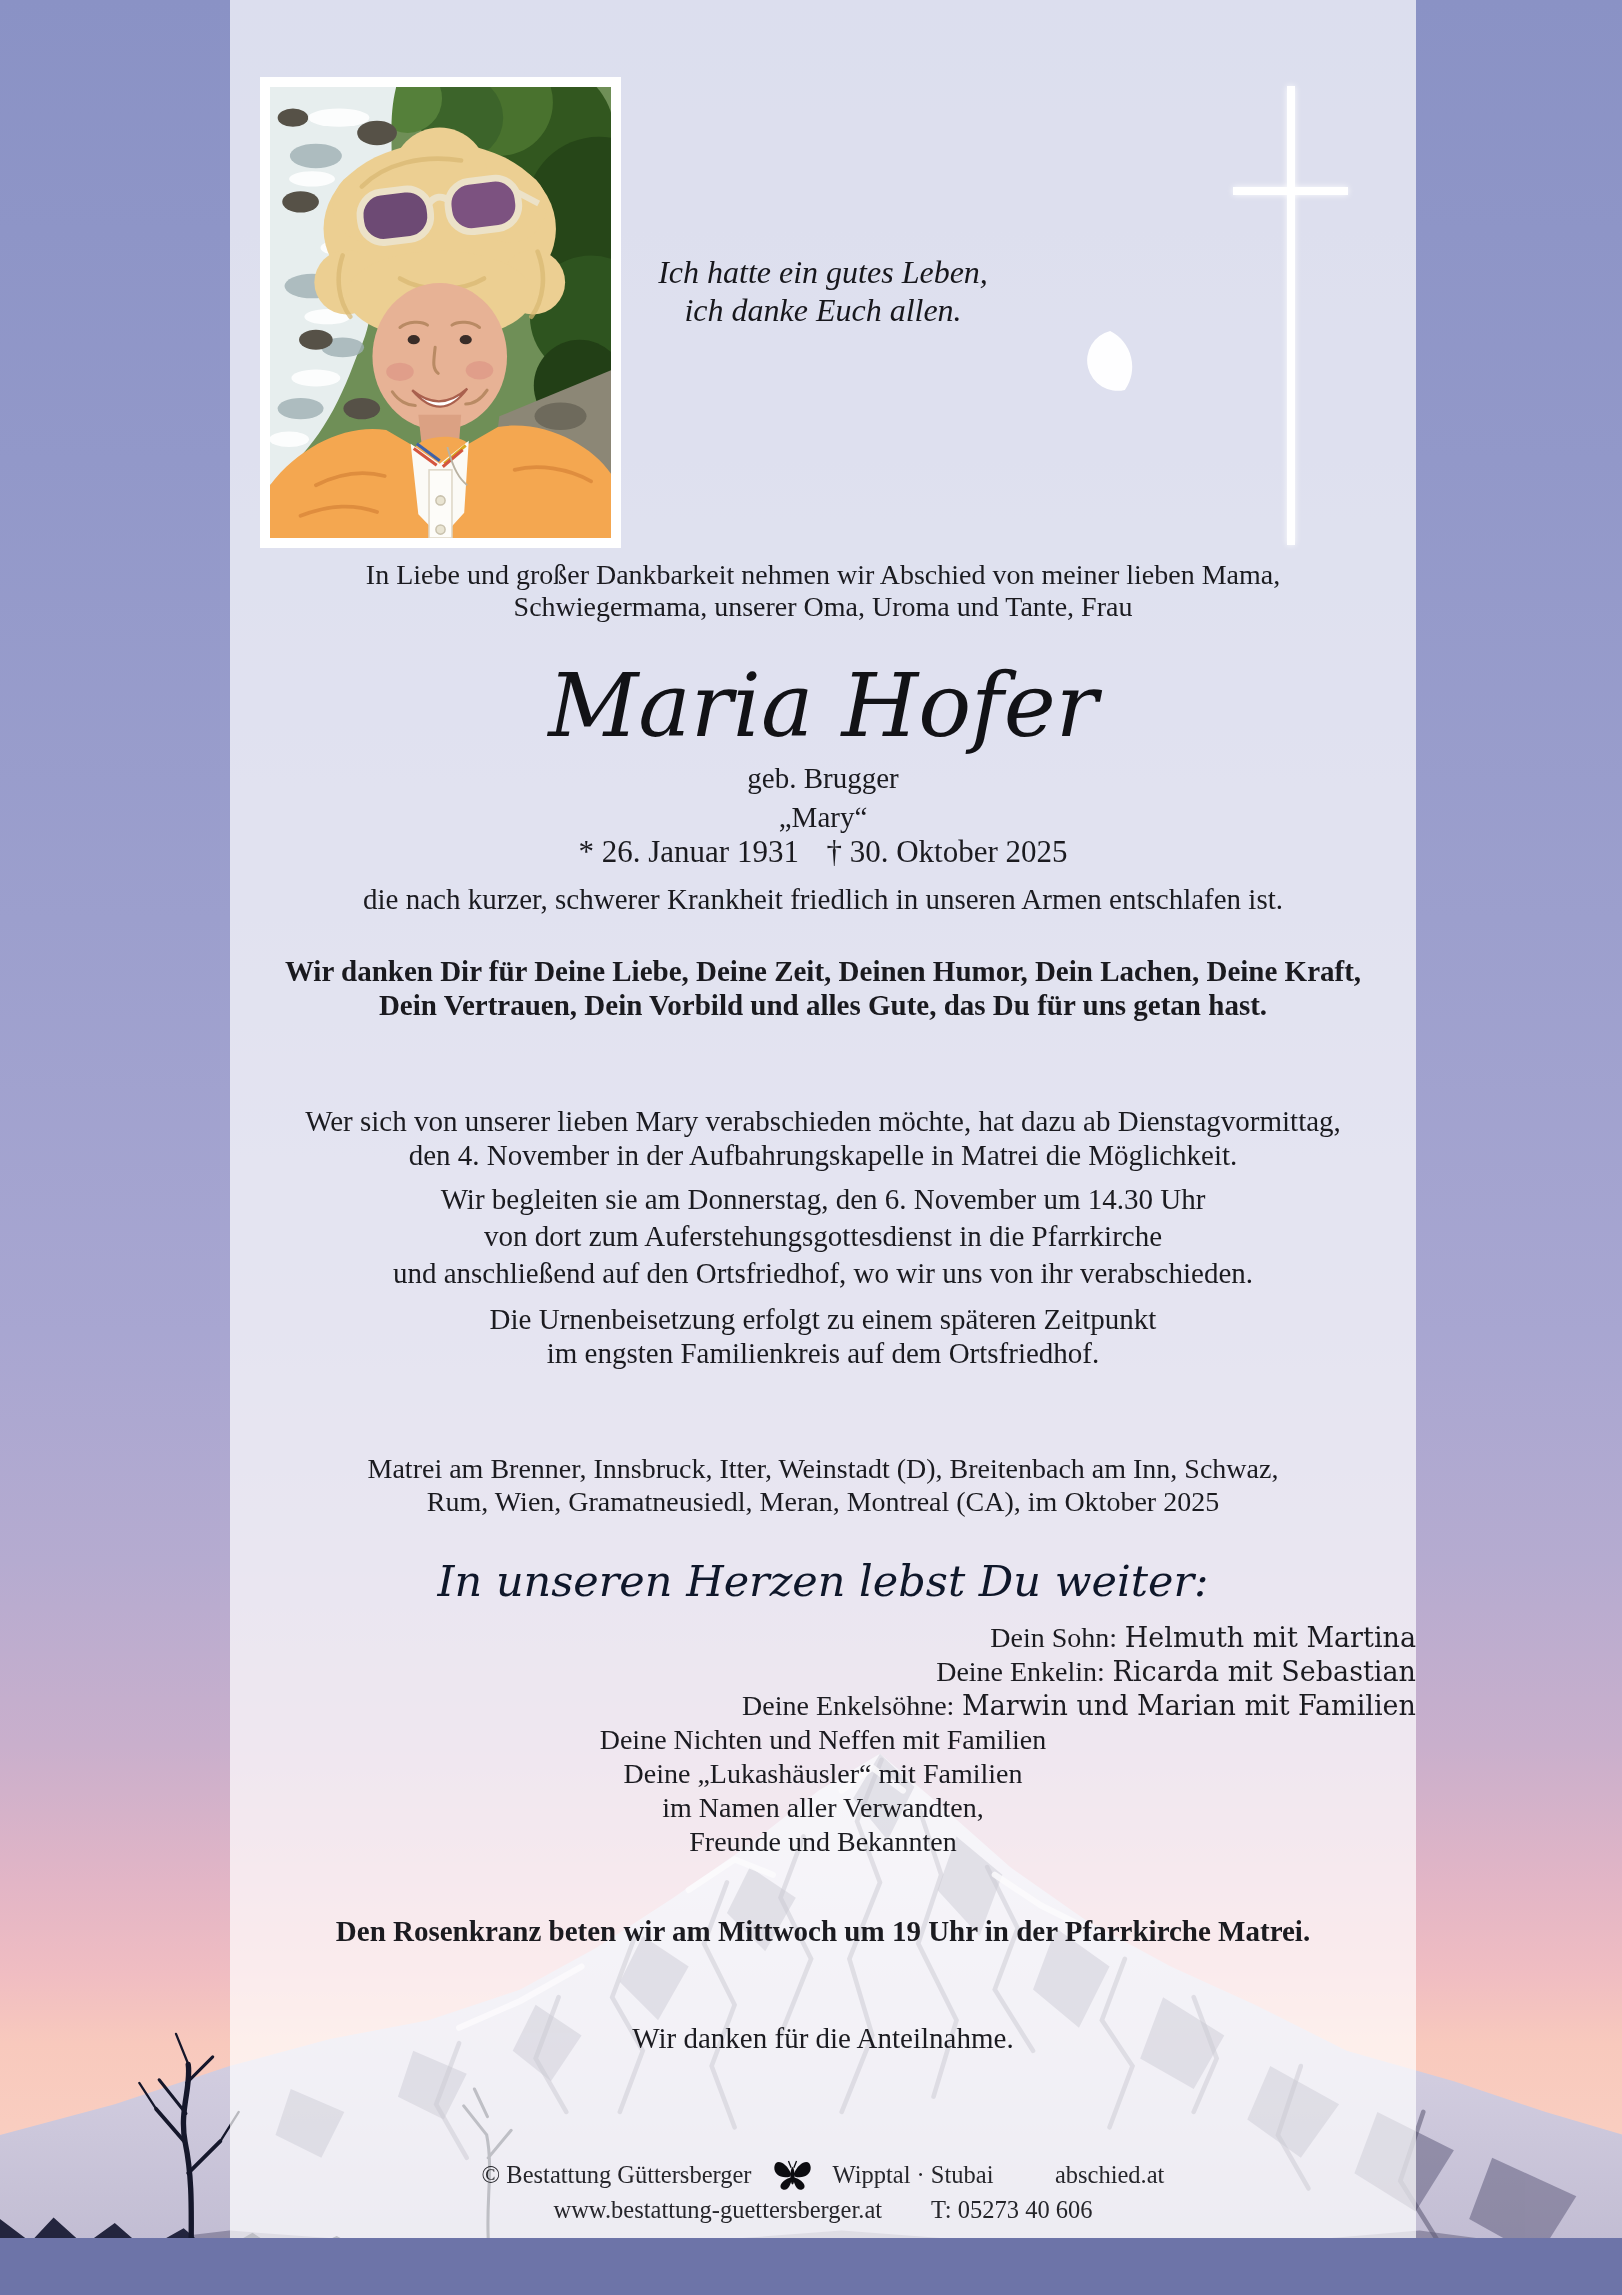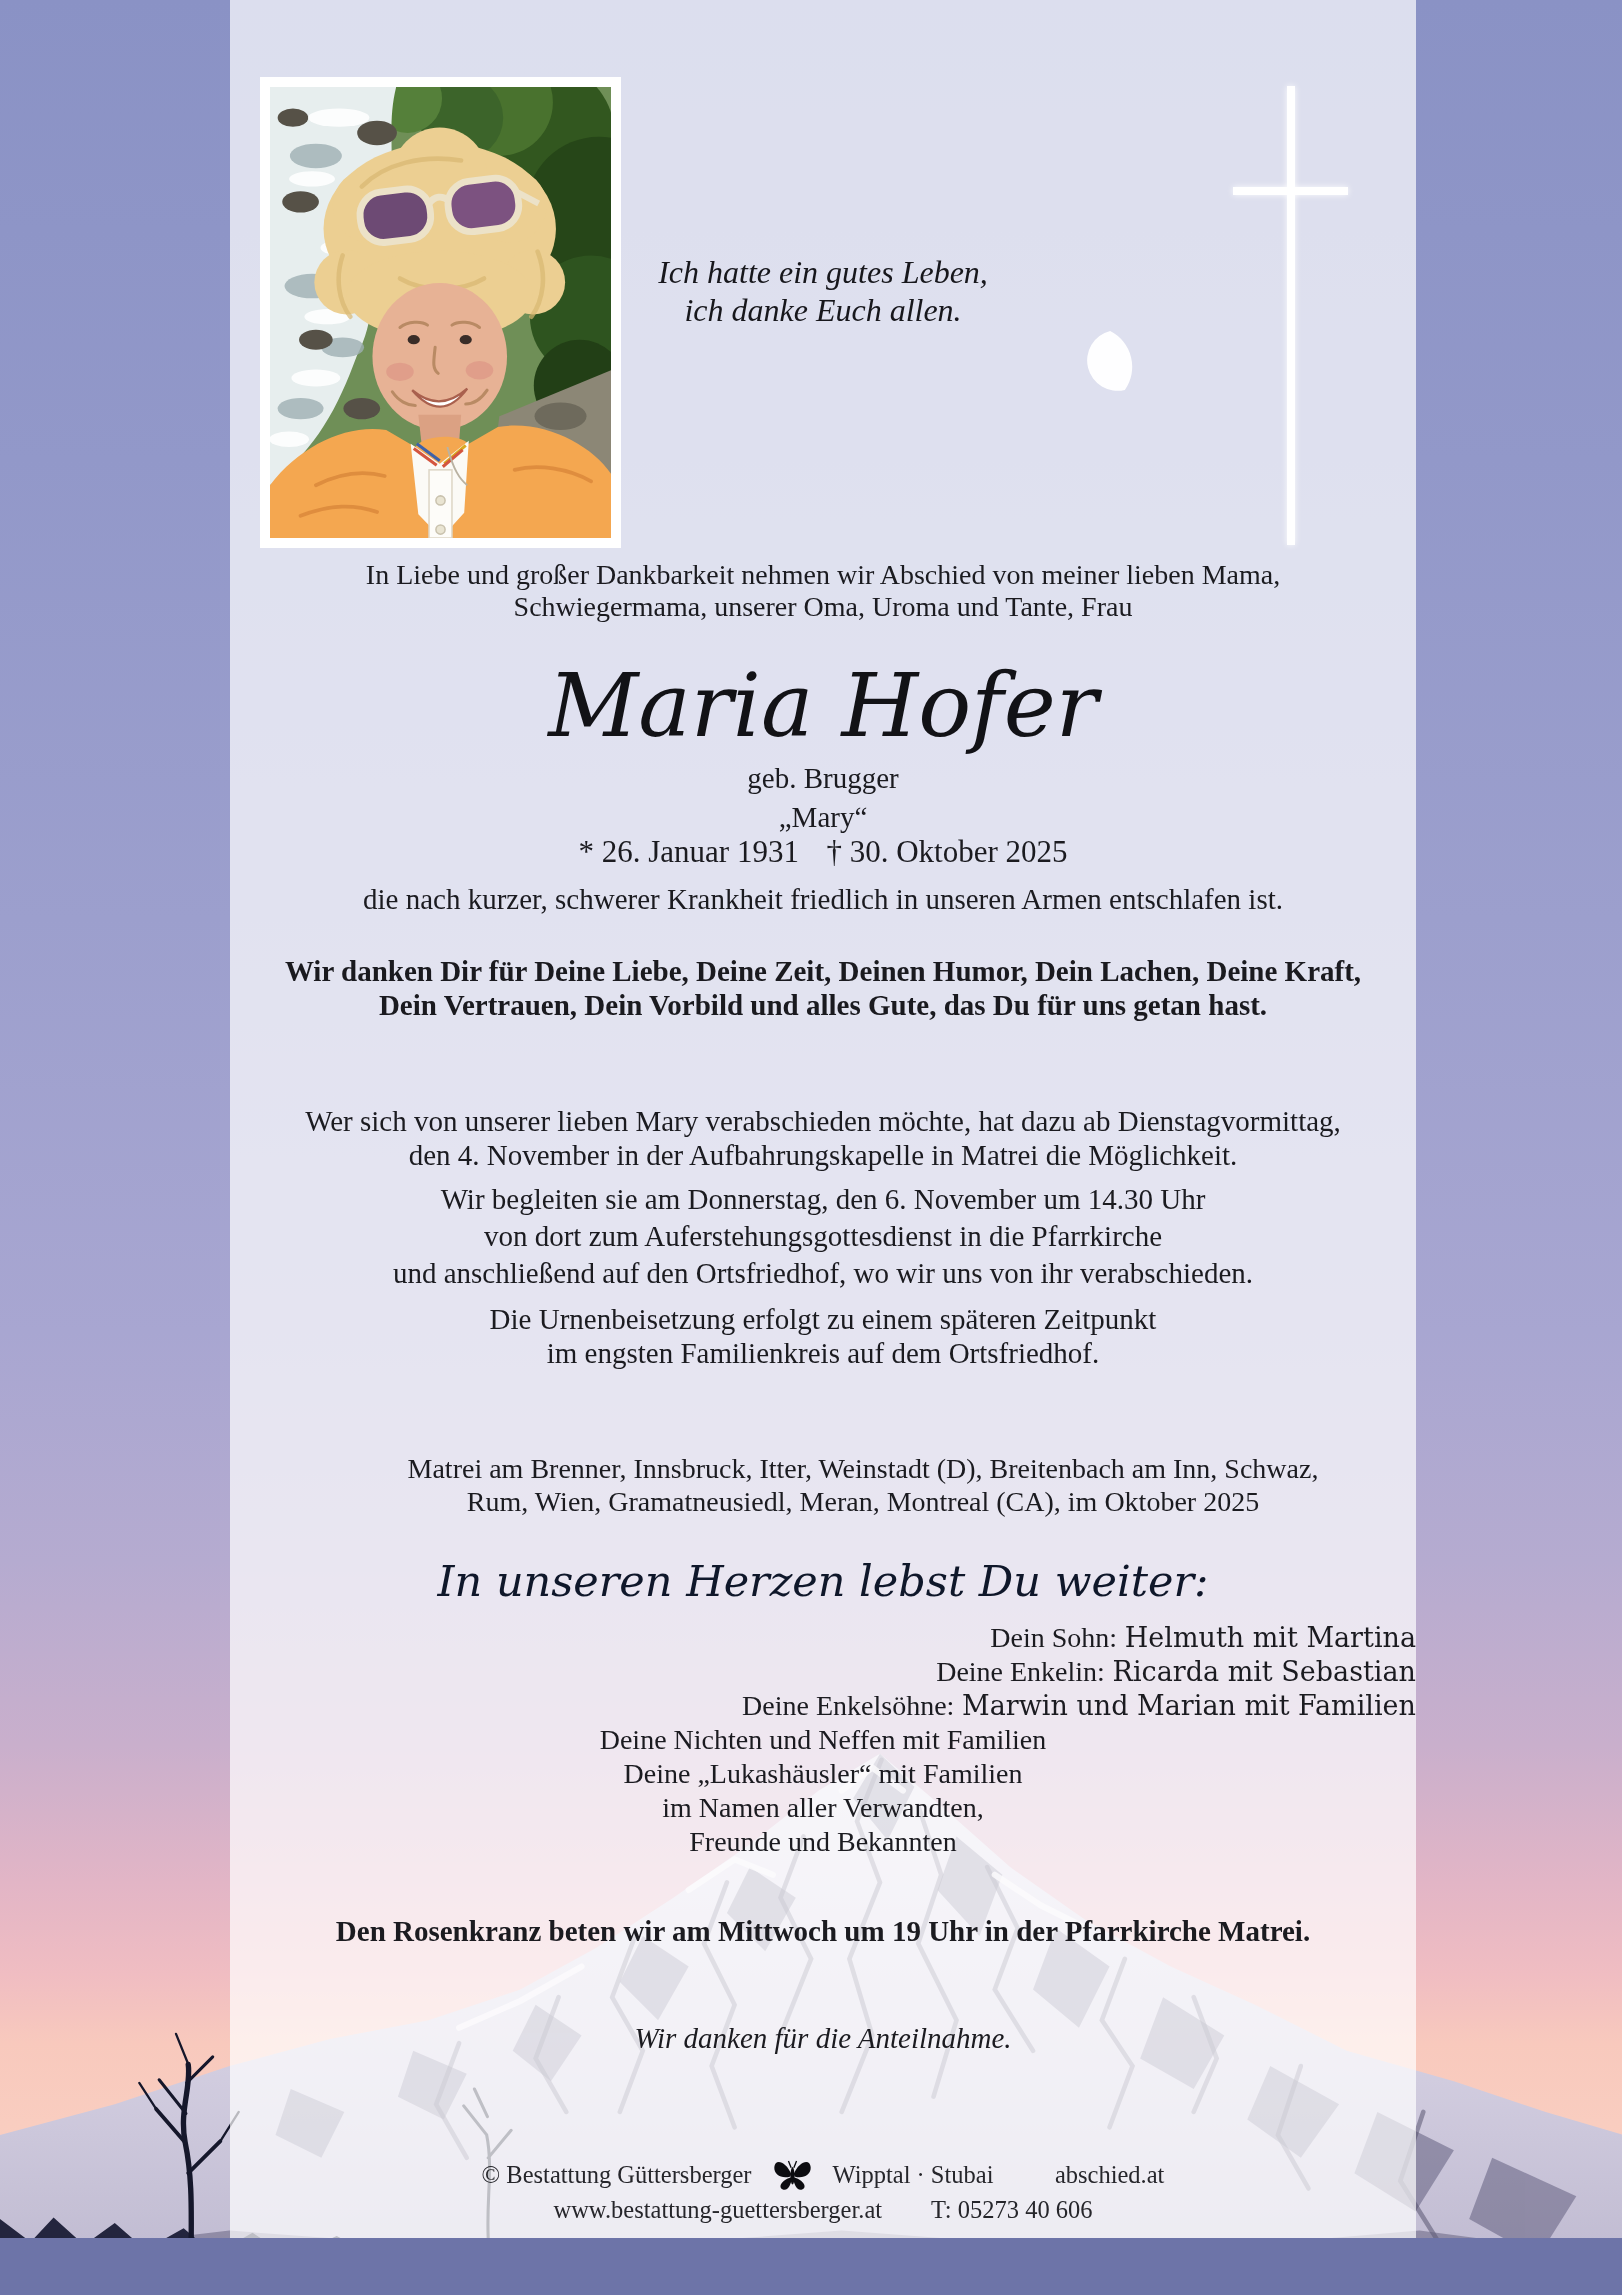--- a/index.html
+++ b/index.html
@@ -17,28 +17,28 @@
         font-size:88px;line-height:130px;color:#121216;}
   .geb{top:761px;font-size:29px;line-height:34px;}
   .nick{top:800px;font-size:29px;line-height:34px;}
   .dates{top:833px;font-size:31px;line-height:37px;}
   .dates .row{display:inline-flex;gap:27.5px;}
   .passing{top:882px;font-size:29px;line-height:35px;}
   .thanks{top:954px;font-size:29px;line-height:34px;font-weight:600;color:#1a1a1f;}
   .viewing{top:1104px;font-size:29px;line-height:34px;}
   .funeral{top:1181px;font-size:29px;line-height:37px;}
   .urn{top:1302px;font-size:29px;line-height:34px;}
-  .places{top:1452px;font-size:28px;line-height:33px;padding-left:40px;}
+  .places{top:1452px;font-size:28px;line-height:33px;}
   .closing{top:1538px;font-family:"DejaVu Serif",serif;font-style:italic;
            font-size:43px;line-height:87px;color:#0f172a;}
   .family{top:1621px;font-size:28px;line-height:34px;}
   .family .row{display:flex;justify-content:flex-end;gap:7.7px;height:34px;align-items:baseline;}
   .fam-names{font-family:"DejaVu Serif",serif;font-size:27px;}
   .rosary{top:1914px;font-size:29px;line-height:35px;font-weight:bold;}
-  .sympathy{top:2021px;font-size:29px;line-height:35px;font-style:italic;}
+  .sympathy{top:2021px;font-size:29px;line-height:35px;}
   .footer1{top:2156px;font-size:24.5px;line-height:37px;color:#26262b;}
   .footer1 .row{display:inline-flex;align-items:center;gap:20px;}
   .footer1 .gapbig{width:21.4px;}
   .footer2{top:2193px;font-size:24.5px;line-height:34px;color:#26262b;}
   .footer2 .row{display:inline-flex;gap:49px;}
   
   #photo{position:absolute;left:260px;top:77px;width:361px;height:471px;
          background:#ffffff;box-sizing:border-box;padding:10px;}
   #photo svg{display:block;width:341px;height:451px;}
   

